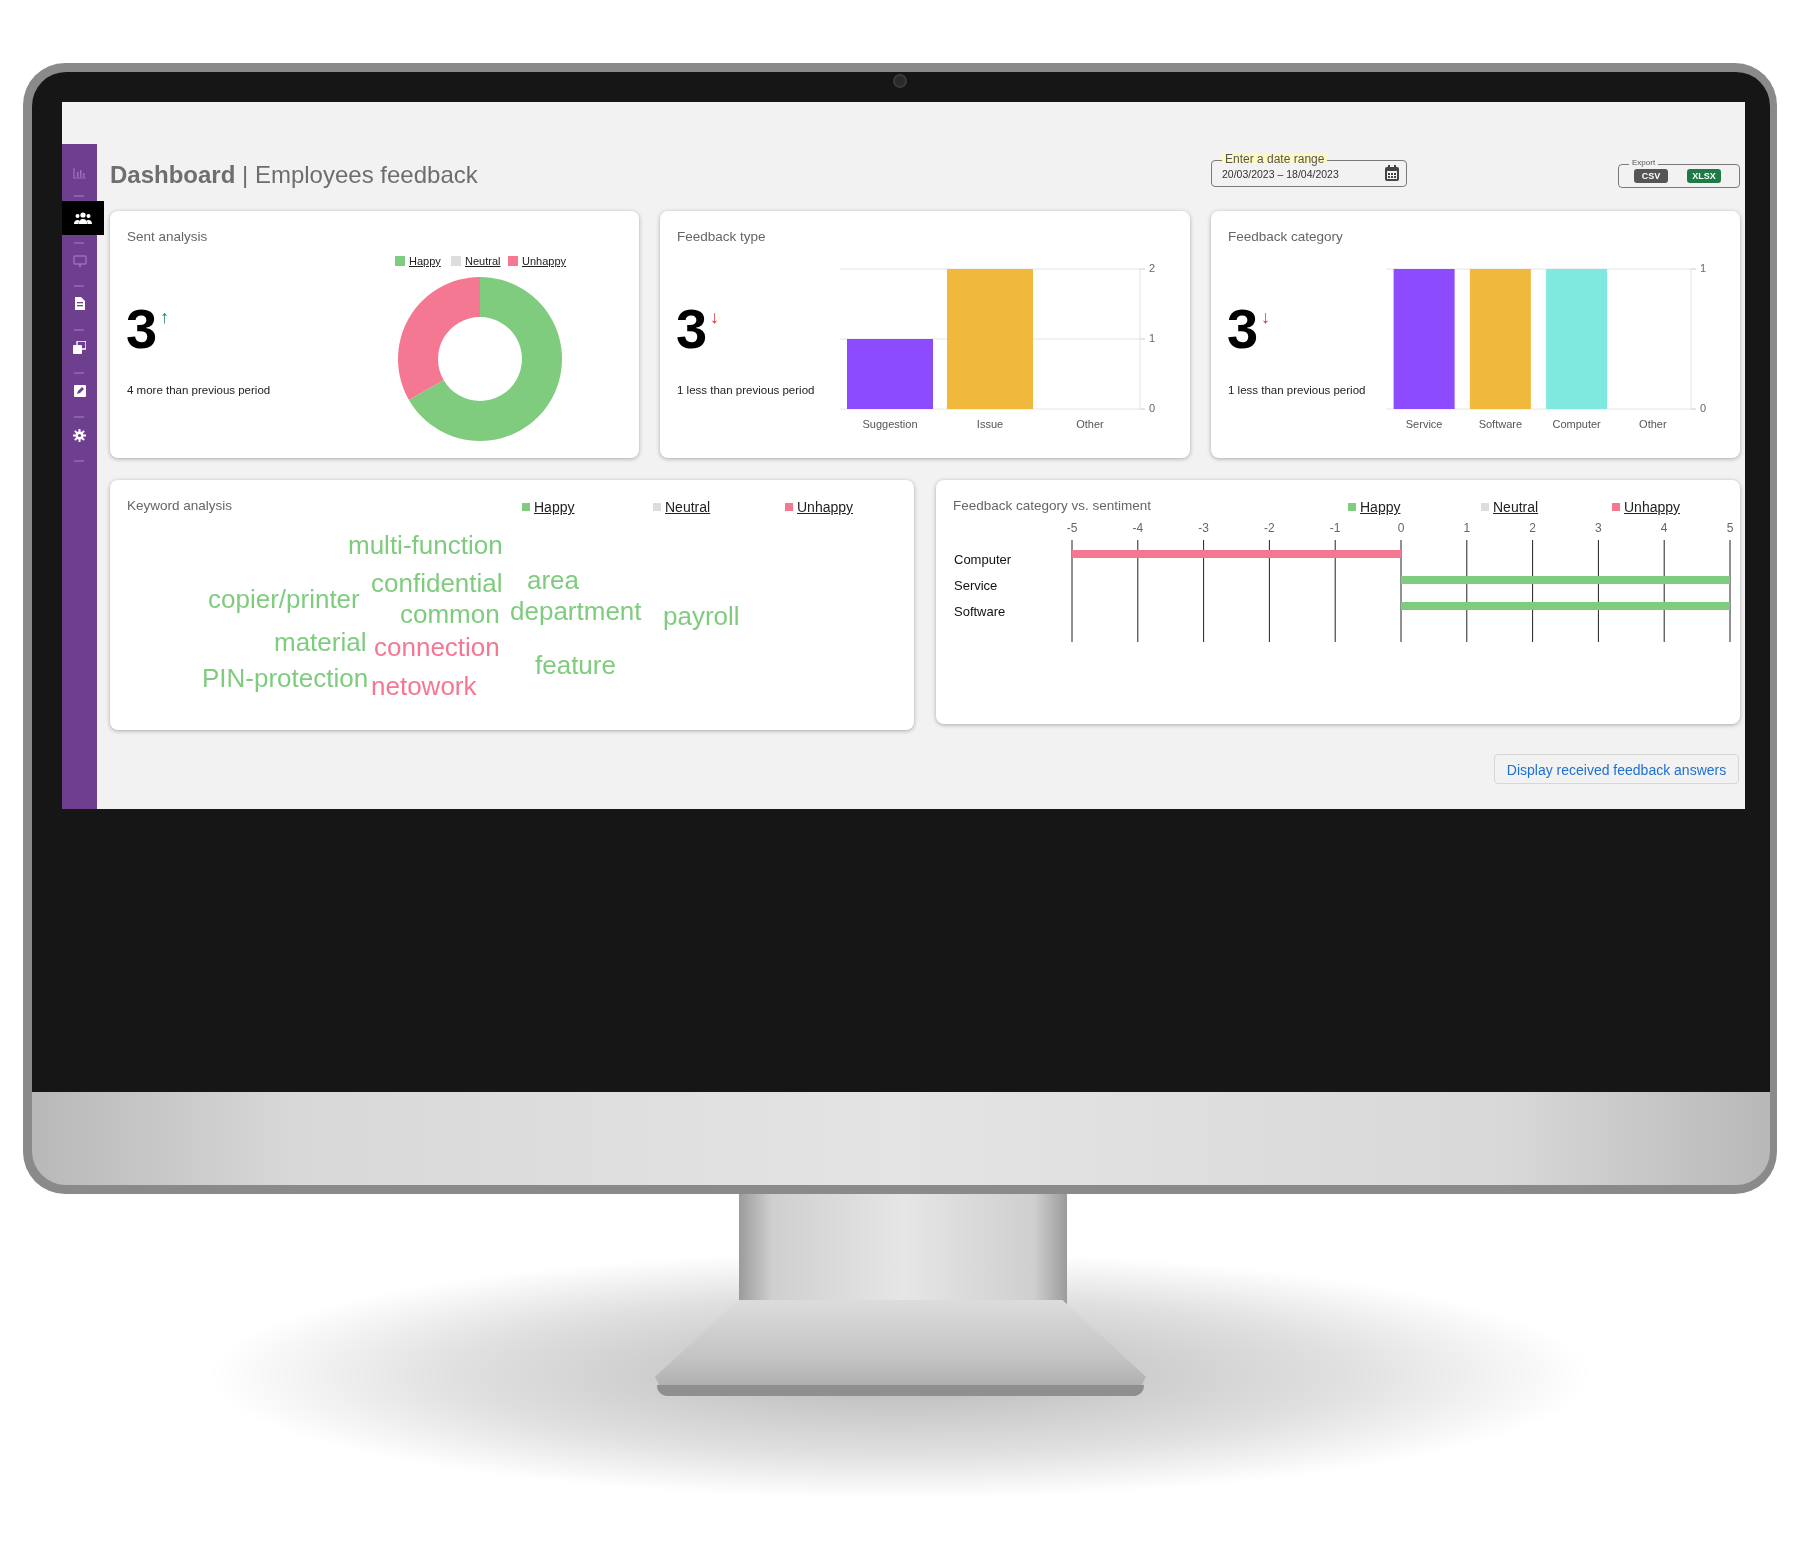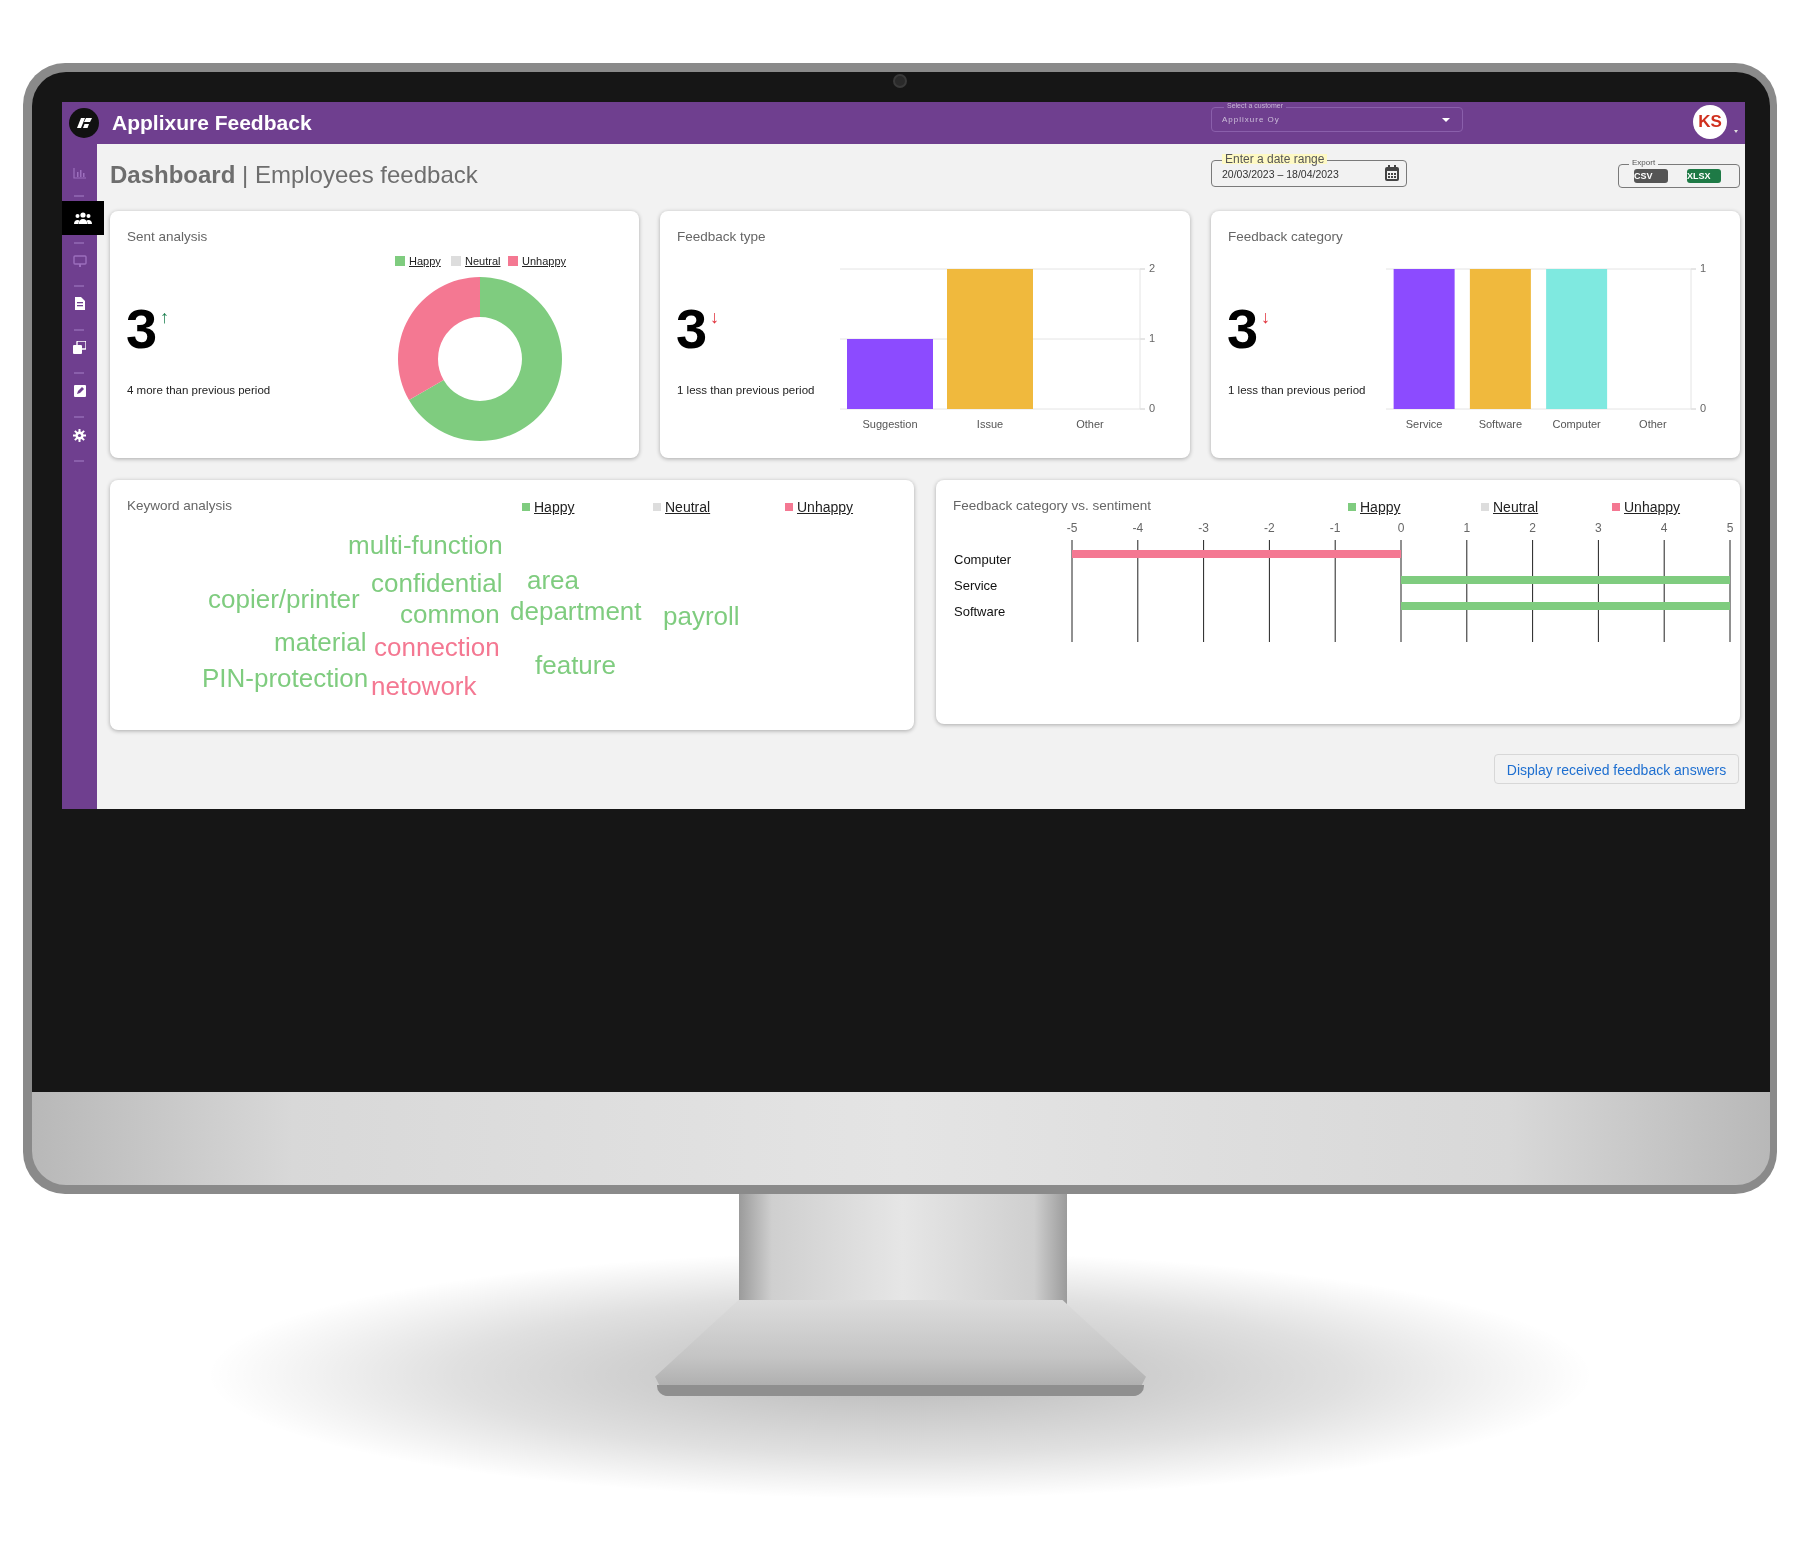--- a/index.html
+++ b/index.html
@@ -44,21 +44,21 @@
   #page-heading { left:48px; top:59px; font-size:24px; color:#6e6e6e; }
   #page-heading b { font-weight:bold; }
 
   #date-field { left:1149px; top:58px; width:196px; height:27px; border:1.5px solid #7a7a7a; border-radius:4px; box-sizing:border-box; }
   #date-label { left:10px; top:-7px; font-size:12px; color:#555; background:#fef9c3; padding:0 3px; line-height:10px; }
   #date-value { left:10px; top:7px; font-size:10.5px; color:#333; }
   #calendar-icon { right:6px; top:4px; width:16px; height:17px; }
 
   #export-box { left:1556px; top:62px; width:122px; height:24px; border:1.5px solid #7a7a7a; border-radius:4px; box-sizing:border-box; }
   #export-label { left:10px; top:-7px; font-size:8px; color:#555; background:#f2f2f2; padding:0 3px; line-height:10px; }
-  .export-btn { position:absolute; top:4px; height:14px; border-radius:3px; color:#fff; font-size:9px; font-weight:bold; line-height:14px; }
+  .export-btn { position:absolute; top:4px; height:14px; border-radius:3px; color:#fff; font-size:9px; font-weight:bold; line-height:14px; text-align:center; }
   #csv-btn { left:15px; width:34px; background:#555; }
   #xlsx-btn { left:68px; width:34px; background:#1e7a46; }
 
   .card { position:absolute; background:#fff; border-radius:8px; box-shadow:0 1px 4px rgba(0,0,0,0.3); }
   .card-title { position:absolute; left:17px; top:18px; font-size:13.5px; color:#666; }
   .big-num { position:absolute; left:16px; top:88px; font-size:56px; font-weight:bold; color:#000; line-height:60px; }
   .trend { position:absolute; left:50px; top:96px; font-size:18px; font-weight:bold; }
   .trend.up { color:#1a7f4e; }
   .trend.down { color:#e0303a; }
   .sub-text { position:absolute; left:17px; top:173px; font-size:11.5px; color:#222; }
@@ -83,39 +83,20 @@
 <div id="stand-neck" class="abs"></div>
 <div id="stand-base" class="abs"></div>
 <div id="stand-base-lip" class="abs"></div>
 <div id="monitor" class="abs"></div>
 <div id="bezel" class="abs"></div>
 <div id="chin" class="abs"></div>
 <div id="camera" class="abs"></div>
 
 <div id="app" class="abs">
 
-  <div id="topbar" class="abs">
-    <div id="logo" class="abs">
-      <svg width="30" height="30" viewBox="0 0 30 30">
-        <polygon points="8,20 12,10 16,10 12,20" fill="#fff"></polygon>
-        <polygon points="15,14 17,10 23,10 21,14" fill="#fff"></polygon>
-        <polygon points="14,20 15.5,16 20,16 18.5,20" fill="#fff"></polygon>
-      </svg>
-    </div>
-    <div id="app-title" class="abs">Applixure Feedback</div>
-
-    <div id="customer-select" class="abs">
-      <span id="customer-label" class="abs">Select a customer</span>
-      <span id="customer-value" class="abs">Applixure Oy</span>
-      <span id="customer-caret" class="abs"></span>
-    </div>
-
-    <div id="avatar" class="abs">KS</div>
-    <div id="avatar-caret" class="abs"></div>
-  </div>
 
   <div id="sidebar" class="abs">
     <div class="side-item dim" style="top:12px">
       <svg width="14" height="12" viewBox="0 0 14 12">
           <path d="M1 1v10h12" stroke="currentColor" fill="none" stroke-width="1.2"></path>
           <rect x="4" y="5" width="1.5" height="5" fill="currentColor"></rect>
           <rect x="7" y="3" width="1.5" height="7" fill="currentColor"></rect>
           <rect x="10" y="6" width="1.5" height="4" fill="currentColor"></rect>
         </svg>
     </div>

